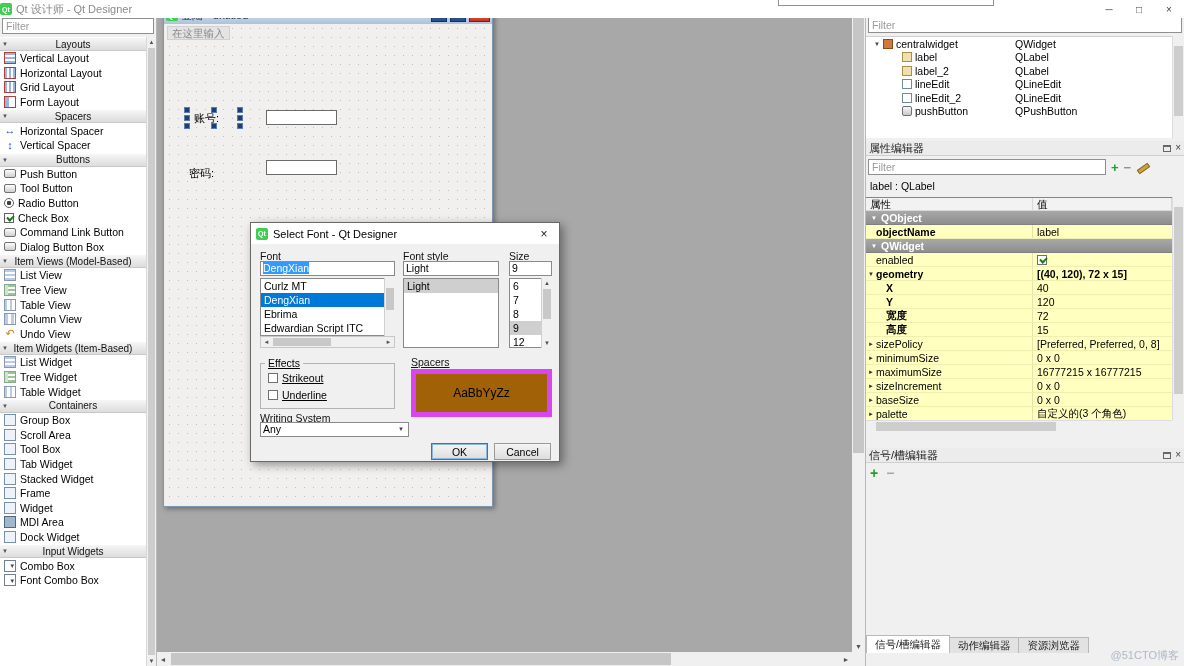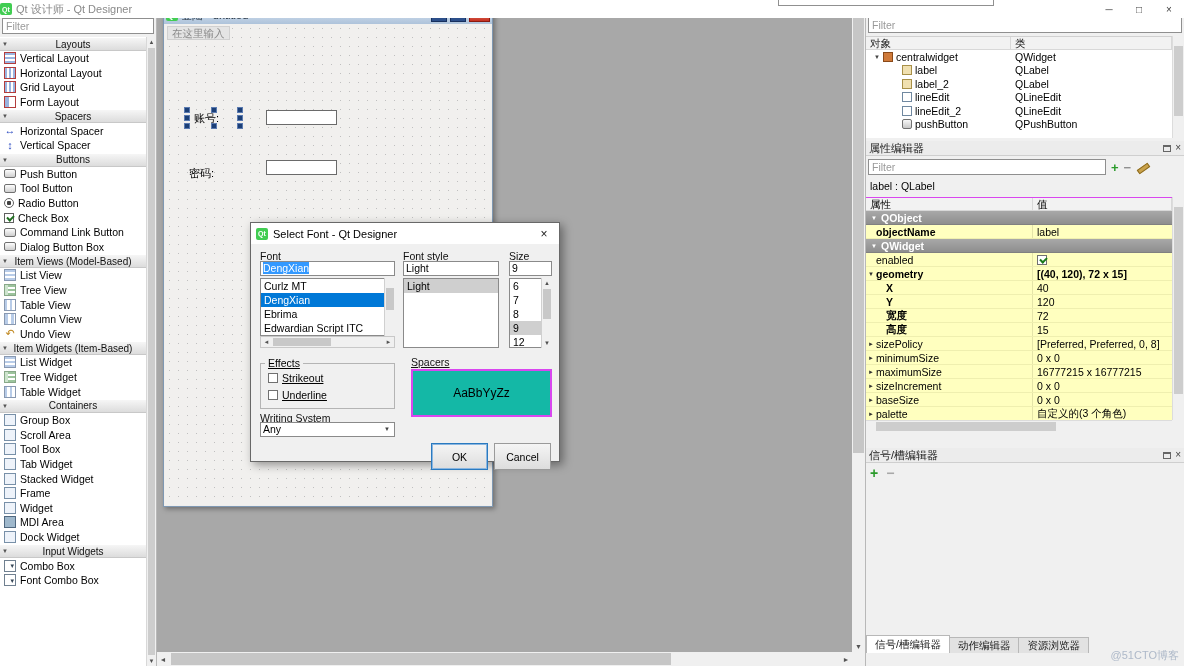--- a/index.html
+++ b/index.html
@@ -126,22 +126,22 @@
 .dlg-hsb .la{left:0}.dlg-hsb .ra{right:0}
 .dlg-hsb .thumb{position:absolute;top:1px;bottom:1px;left:12px;width:58px;background:#c8c8c8}
 .fieldset{position:absolute;border:1px solid #b4b4b4}
 .legend{position:absolute;top:-7px;left:4px;background:#f0f0f0;padding:0 3px;font-size:10.5px;text-decoration:underline}
 .chk-row{position:absolute;display:flex;align-items:center;gap:4px;font-size:10.5px}
 .chk{width:10px;height:10px;border:1px solid #707070;background:#fff;flex:none}
 .chk-lab{text-decoration:underline}
 .dlg-combo{position:absolute;height:15px;background:#fff;border:1px solid #8a8a8a;font-size:10.5px;line-height:13px;padding:0 2px;display:flex;align-items:center}
 .dlg-combo .cv{flex:1}
 .dlg-combo .ca{font-size:6px;color:#444;padding-right:2px}
-.sample-box{position:absolute;background:#14b8a6;border:2px solid #d946ef;display:flex;align-items:center;justify-content:center;font-size:12px;color:#000}
-.dlg-btn{position:absolute;width:57px;height:27px;background:linear-gradient(#f5f5f5,#dddddd);border:1px solid #9a9a9a;font-size:10.5px;display:flex;align-items:center;justify-content:center}
+.sample-box{position:absolute;background:#a16207;border:5px solid #d946ef;display:flex;align-items:center;justify-content:center;font-size:12px;color:#000}
+.dlg-btn{position:absolute;width:57px;height:17px;background:linear-gradient(#f5f5f5,#dddddd);border:1px solid #9a9a9a;font-size:10.5px;display:flex;align-items:center;justify-content:center}
 .dlg-btn.def{border-color:#2a7ac0;box-shadow:inset 0 0 0 1px #8ab6e0}
 
 
 .rightcol{position:absolute;left:865px;right:0;top:0;bottom:0;background:#f0f0f0;border-left:1px solid #b8b8b8}
 .panel{position:absolute;left:0;right:0}
 .oi{top:0;height:138px}
 .pe{top:141px;height:291px}
 .se{top:448px;bottom:0}
 .oi-filter{margin:2px 2px 0;height:16px}
 .oi-table{position:absolute;top:36px;left:0;right:12px;bottom:0;background:#fff;border-top:1px solid #d0d0d0;overflow:hidden}
@@ -539,21 +539,21 @@
           <span class="chk"></span>
           <span class="chk-lab">Strikeout</span>
         </div>
         <div class="chk-row" style="left:7px;top:25px">
           <span class="chk"></span>
           <span class="chk-lab">Underline</span>
         </div>
       </div>
 
       <span class="dlg-lab" style="left:9px;top:189px">Writing System</span>
-      <div class="dlg-combo" style="left:9px;top:199px;width:135px">
+      <div class="dlg-combo" style="left:9px;top:199px;width:149px">
         <span class="cv">Any</span>
         <span class="ca">▼</span>
       </div>
 
       <span class="dlg-lab" style="left:160px;top:133px">Spacers</span>
       <div class="sample-box" style="left:160px;top:146px;width:141px;height:48px">
         <span>AaBbYyZz</span>
       </div>
 
       <div class="dlg-btn def" style="left:180px;top:220px">OK</div>
@@ -579,24 +579,20 @@
       <div class="panel-hd">
         <span>对象查看器</span>
         <span class="sp"></span>
         <span class="hd-float"></span>
         <span class="hd-close">×</span>
       </div>
       <div class="oi-filter">
         <input class="qfilter" placeholder="Filter" style="">
       </div>
       <div class="oi-table">
-        <div class="oi-head">
-          <div class="oi-c1">对象</div>
-          <div style="flex:1">类</div>
-        </div>
         <div>
             <div class="oi-row">
               <div class="oi-name" style="padding-left: 8px;">
                 <span class="oi-exp">▼</span>
                 <span class="oi-ico oic-widget"></span>
                 <span>centralwidget</span>
               </div>
               <div class="oi-cls">QWidget</div>
             </div>
             <div class="oi-row">

